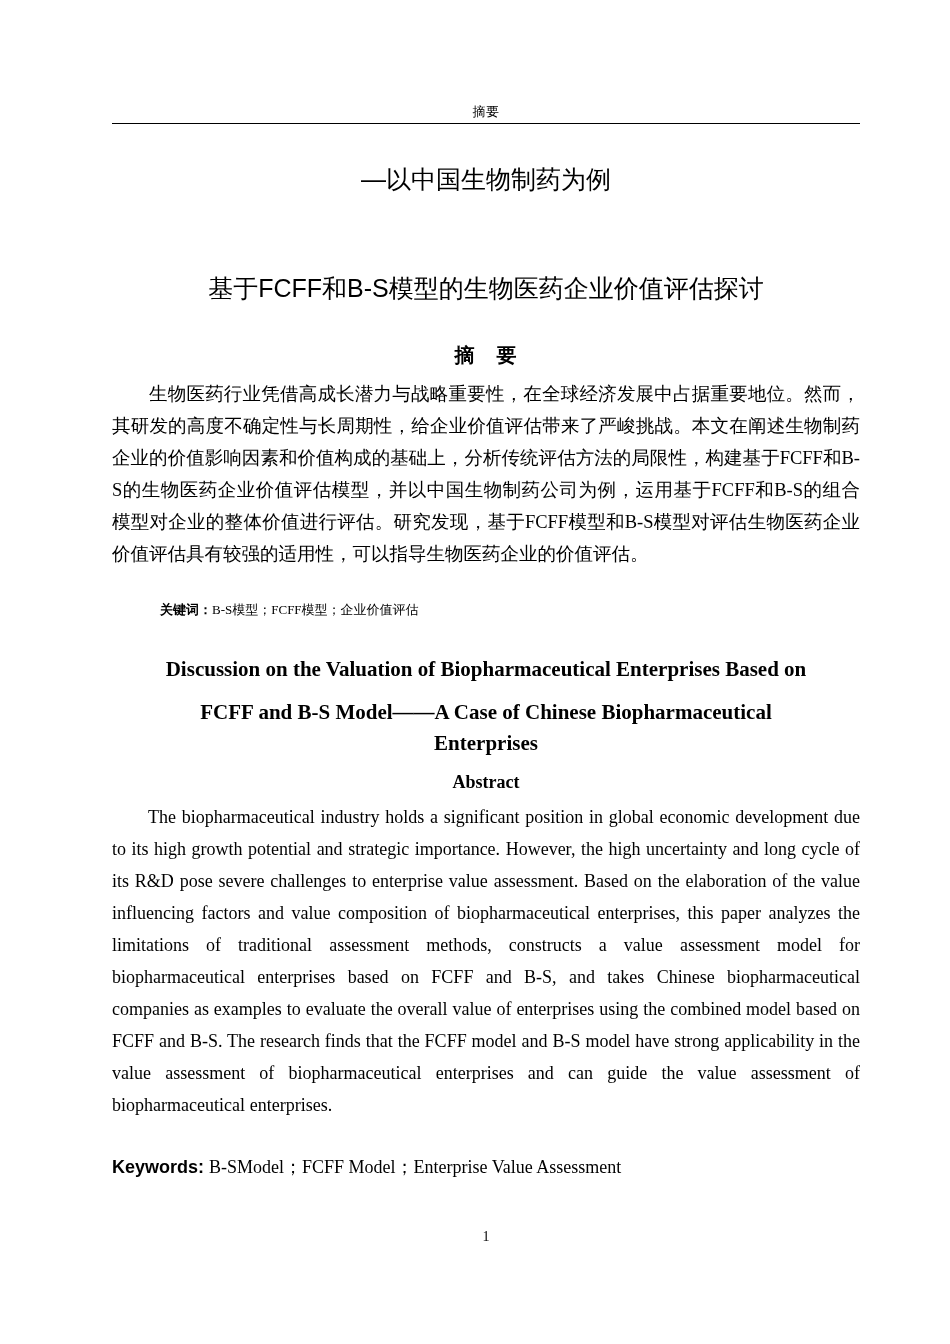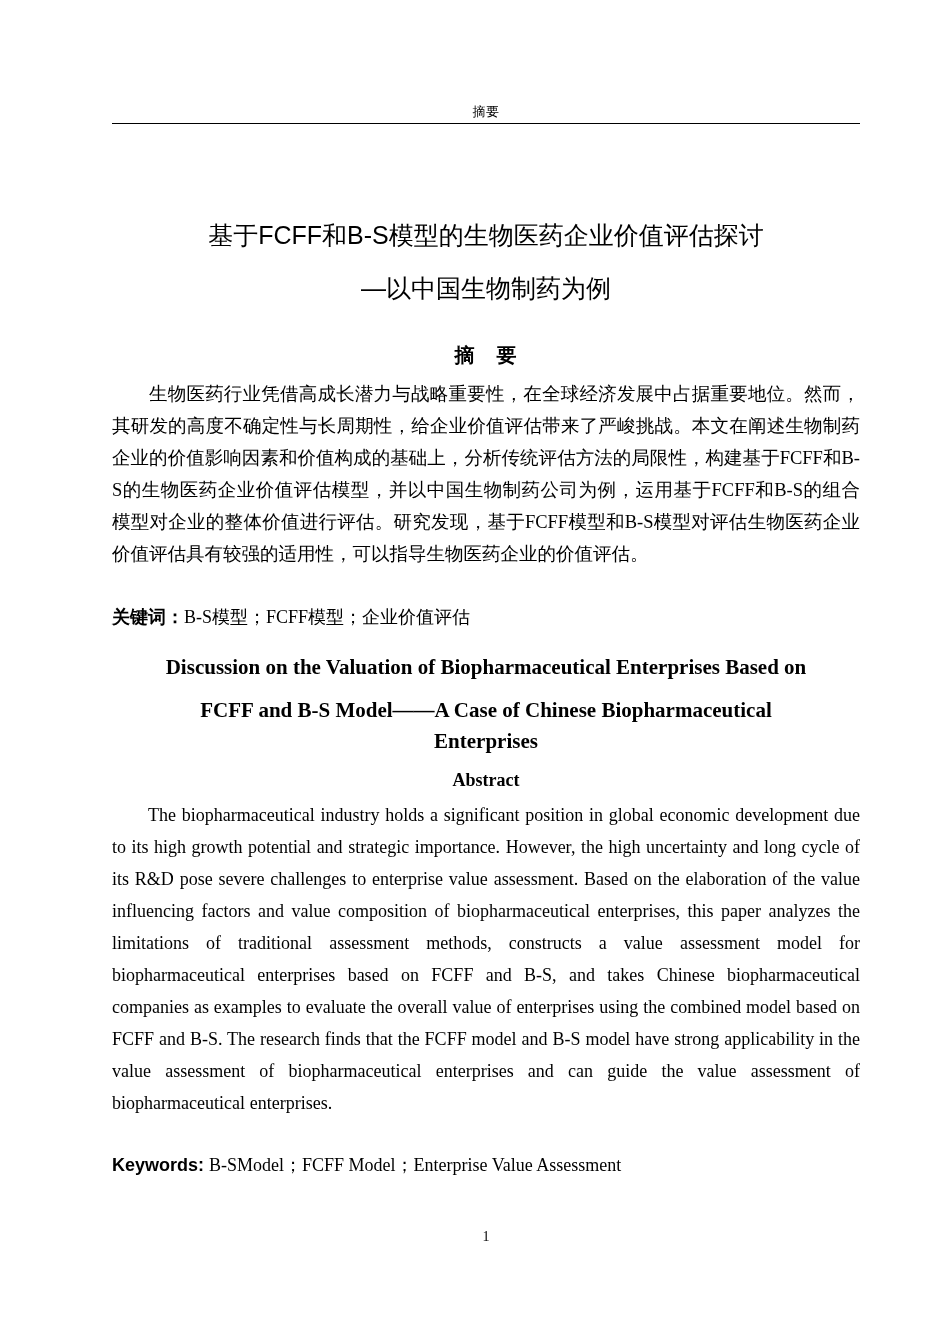--- a/index.html
+++ b/index.html
@@ -77,32 +77,33 @@
     text-align: justify;
     text-justify: inter-ideograph;
     text-indent: 2em;
     font-family: "Liberation Serif", "DejaVu Serif", serif;
   }
   .cn-body p { margin: 0; }
 
   
   .cn-keywords {
     margin-top: 26px;
-    font-size: 18px;
-    line-height: 42px;
+    font-size: 13px;
+    line-height: 28px;
     font-family: "Liberation Serif", "DejaVu Serif", serif;
+    margin-left: 48px;
   }
   .kw-label {
     font-weight: bold;
     font-family: "Liberation Sans", "DejaVu Sans", sans-serif;
   }
 
   
   .en-title {
-    margin-top: 14px;
+    margin-top: 30px;
     text-align: center;
     font-size: 21px;
     line-height: 31px;
     font-weight: bold;
     font-family: "Liberation Serif", "DejaVu Serif", serif;
   }
   .en-abs-heading {
     margin-top: 10px;
     text-align: center;
     font-size: 18px;
@@ -148,22 +149,22 @@
 
 <div class="page">
 
   <div class="header-zone">
     <div class="header-text">摘要</div>
     <div class="header-rule"></div>
   </div>
 
   <div class="content">
 
+    <div class="cn-title cn-title-line2">—以中国生物制药为例</div>
     <div class="cn-title cn-title-line1">基于FCFF和B-S模型的生物医药企业价值评估探讨</div>
-    <div class="cn-title cn-title-line2">—以中国生物制药为例</div>
 
     <div class="cn-abs-heading">摘　要</div>
 
     <div class="cn-body">
       <p>生物医药行业凭借高成长潜力与战略重要性，在全球经济发展中占据重要地位。然而，其研发的高度不确定性与长周期性，给企业价值评估带来了严峻挑战。本文在阐述生物制药企业的价值影响因素和价值构成的基础上，分析传统评估方法的局限性，构建基于FCFF和B-S的生物医药企业价值评估模型，并以中国生物制药公司为例，运用基于FCFF和B-S的组合模型对企业的整体价值进行评估。研究发现，基于FCFF模型和B-S模型对评估生物医药企业价值评估具有较强的适用性，可以指导生物医药企业的价值评估。</p>
     </div>
 
     <div class="cn-keywords">
       <span class="kw-label">关键词：</span><span>B-S模型；FCFF模型；企业价值评估</span>
     </div>

